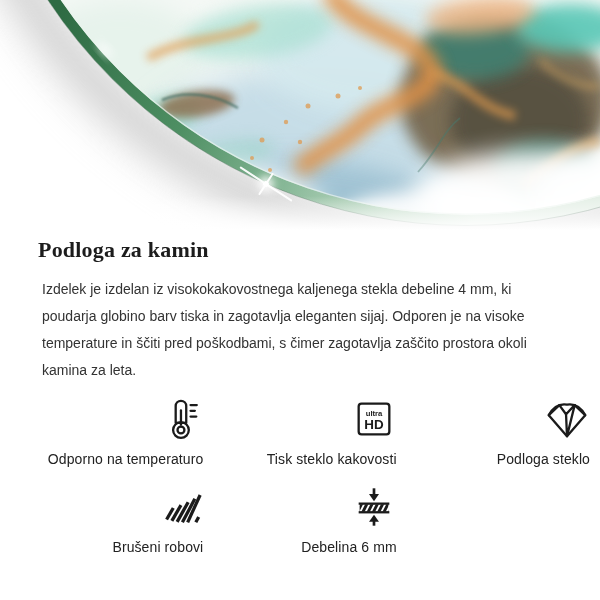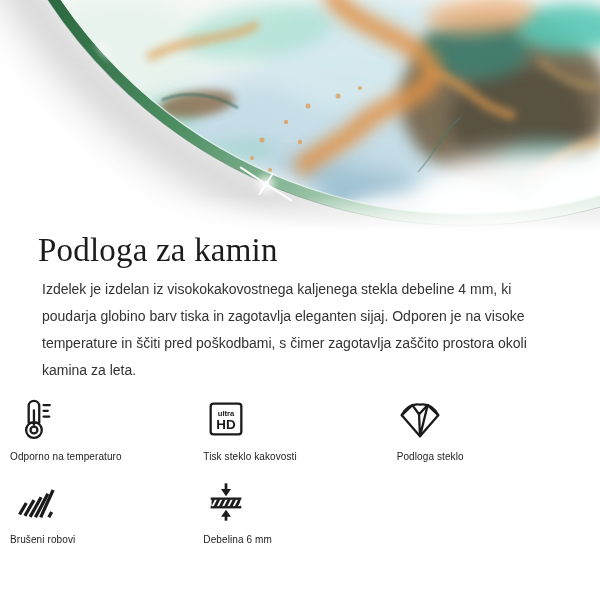--- a/index.html
+++ b/index.html
@@ -1,27 +1,27 @@
 <!DOCTYPE html>
 <html lang="sl"><head>
 <meta charset="utf-8">
 <style>
   html,body{margin:0;padding:0;background:#fff;}
   .page{position:relative;width:600px;height:600px;background:#fff;overflow:hidden;
         font-family:"Liberation Sans",sans-serif;}
   .hero{display:block;width:600px;height:230px;}
   .content{padding:0 30px 0 38px;}
   .title{margin:2px 0 8px 0;font-family:"Liberation Serif","DejaVu Serif",serif;
-         font-weight:400;font-size:33px;line-height:36px;color:#1c1c1c;letter-spacing:.2px;}
+         font-weight:700;font-size:22px;line-height:36px;color:#1c1c1c;letter-spacing:.2px;}
   .desc{margin:4px;max-width:544px;font-size:14px;line-height:27px;color:#333;}
   .features{display:grid;grid-template-columns:repeat(3,1fr);row-gap:17px;
             margin-top:12px;padding:0 10px;}
-  .tile{display:flex;flex-direction:column;align-items:flex-start;}
+  .tile{display:flex;flex-direction:column;align-items:flex-end;}
   .tile svg{width:46px;height:46px;display:block;}
-  .tile .label{margin-top:9px;font-size:10px;color:#222;letter-spacing:.1px;white-space:nowrap;}
+  .tile .label{margin-top:9px;font-size:14px;color:#222;letter-spacing:.1px;white-space:nowrap;}
   .ico{stroke:#1b1b1b;fill:none;stroke-width:2.4;stroke-linecap:round;stroke-linejoin:round;}
   .ico-fill{fill:#1b1b1b;stroke:none;}
 </style>
 </head>
 <body>
 
 <div class="page">
 
   <svg class="hero" viewBox="0 0 600 230" xmlns="http://www.w3.org/2000/svg" preserveAspectRatio="none" aria-hidden="true">
     <defs>

